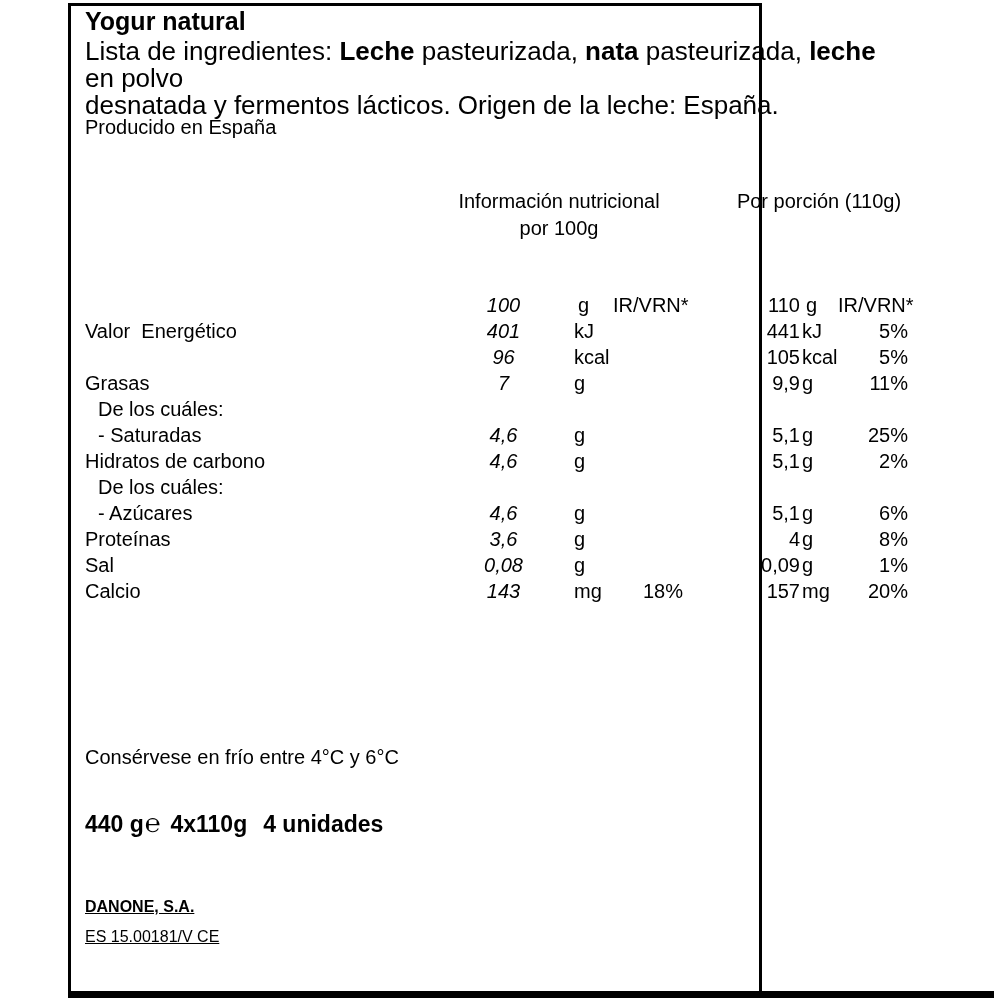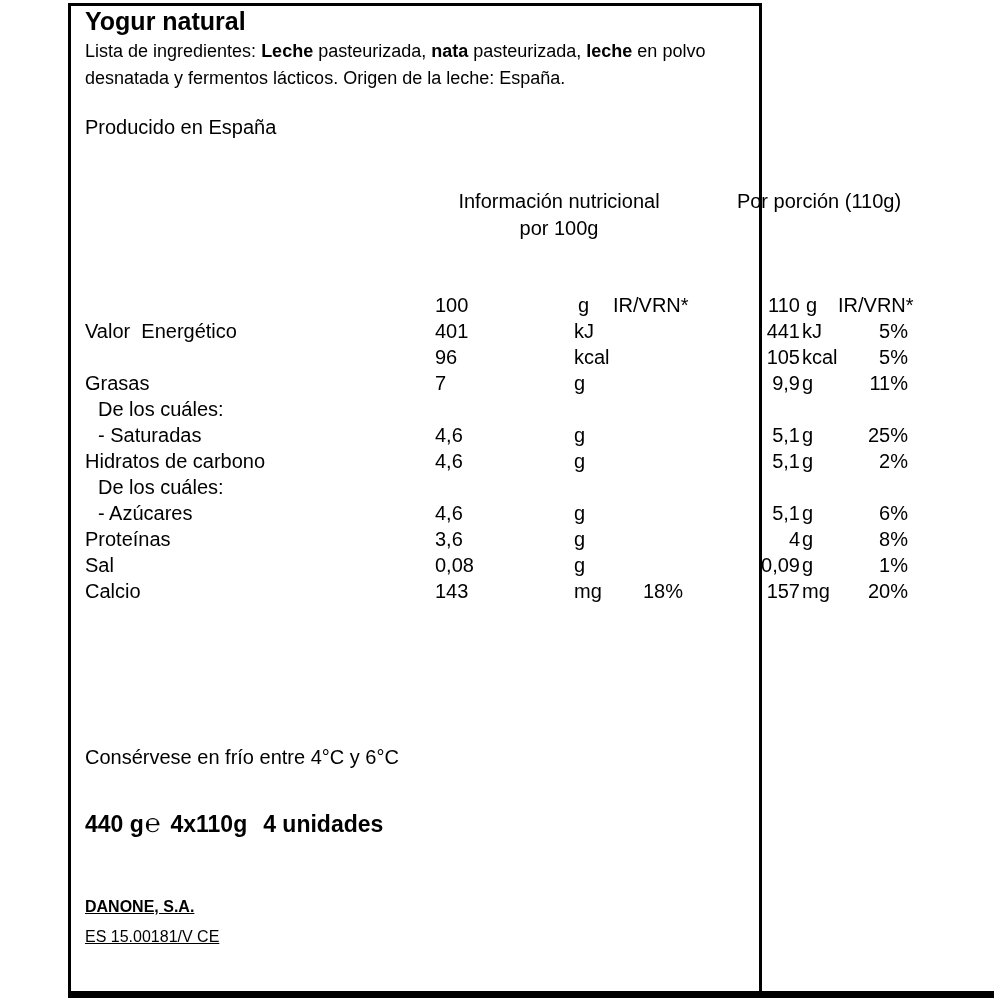--- a/index.html
+++ b/index.html
@@ -36,21 +36,21 @@
     top: 1px;
     font-size: 25px;
     font-weight: bold;
     white-space: pre;
   }
   .ingredients {
     position: absolute;
     left: 14px;
     top: 32px;
     width: 800px;
-    font-size: 18px;
+    font-size: 26px;
     line-height: 27px;
     margin: 0;
   }
   .bold { font-weight: bold; }
   .origin {
     position: absolute;
     left: 14px;
     top: 110px;
     font-size: 20px;
   }
@@ -75,21 +75,21 @@
   }
   .nut-table {
     position: absolute;
     left: 14px;
     top: 286px;
     font-size: 20px;
   }
   .nrow { display: flex; height: 26px; line-height: 26px; }
   .c-label { width: 350px; white-space: pre; box-sizing: border-box; }
   .c-label.indent { padding-left: 13px; }
-  .c-n100 { width: 137px; text-align: left; white-space: pre; }
+  .c-n100 { width: 137px; text-align: center; white-space: pre; font-style: italic; }
   .c-u100 { width: 41px; padding-left: 2px; box-sizing: border-box; white-space: pre; }
   .c-ir100 { width: 70px; text-align: right; white-space: pre; }
   .c-n110 { width: 117px; text-align: right; white-space: pre; }
   .c-u110 { width: 38px; padding-left: 2px; box-sizing: border-box; white-space: pre; }
   .c-ir110 { width: 70px; text-align: right; white-space: pre; }
   .subheader .c-u100, .subheader .c-u110 { padding-left: 6px; }
   .storage {
     position: absolute;
     left: 14px;
     top: 740px;

